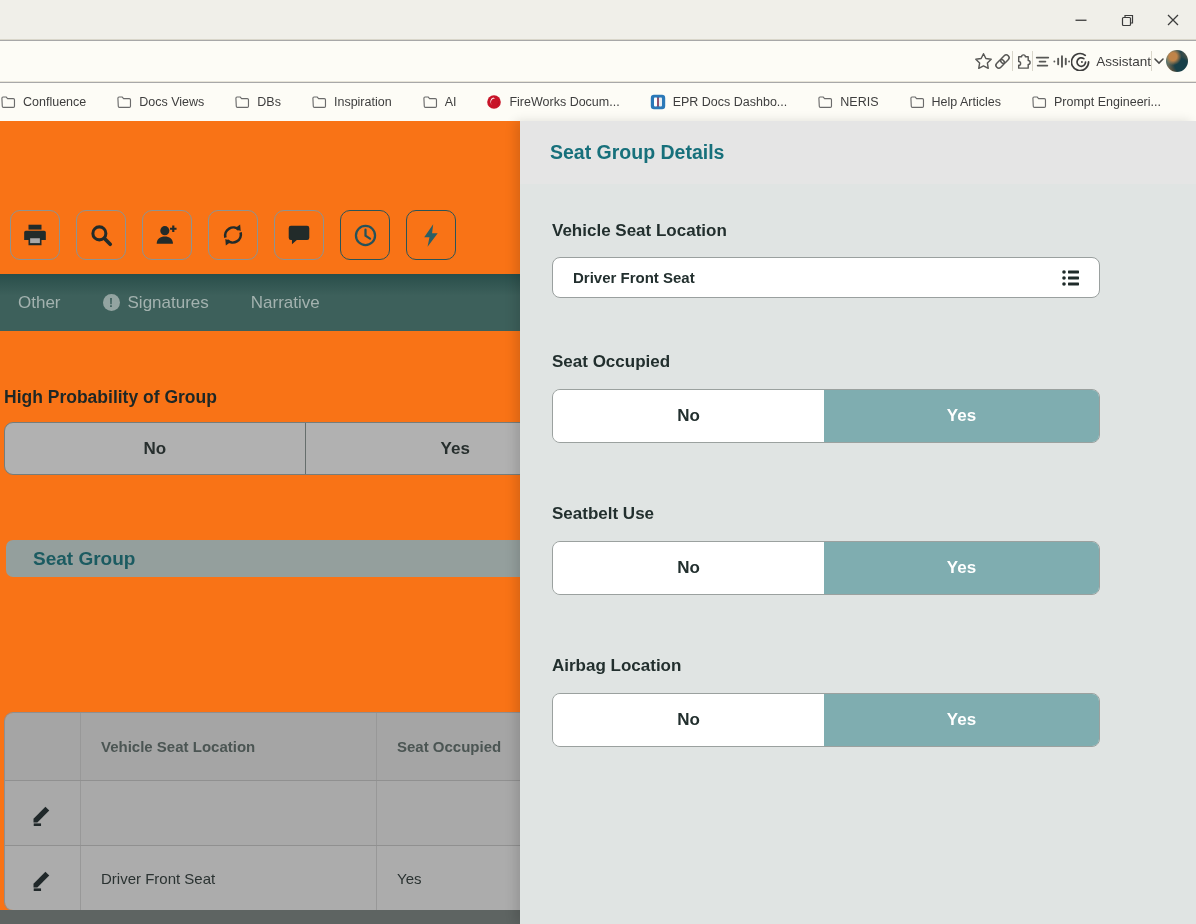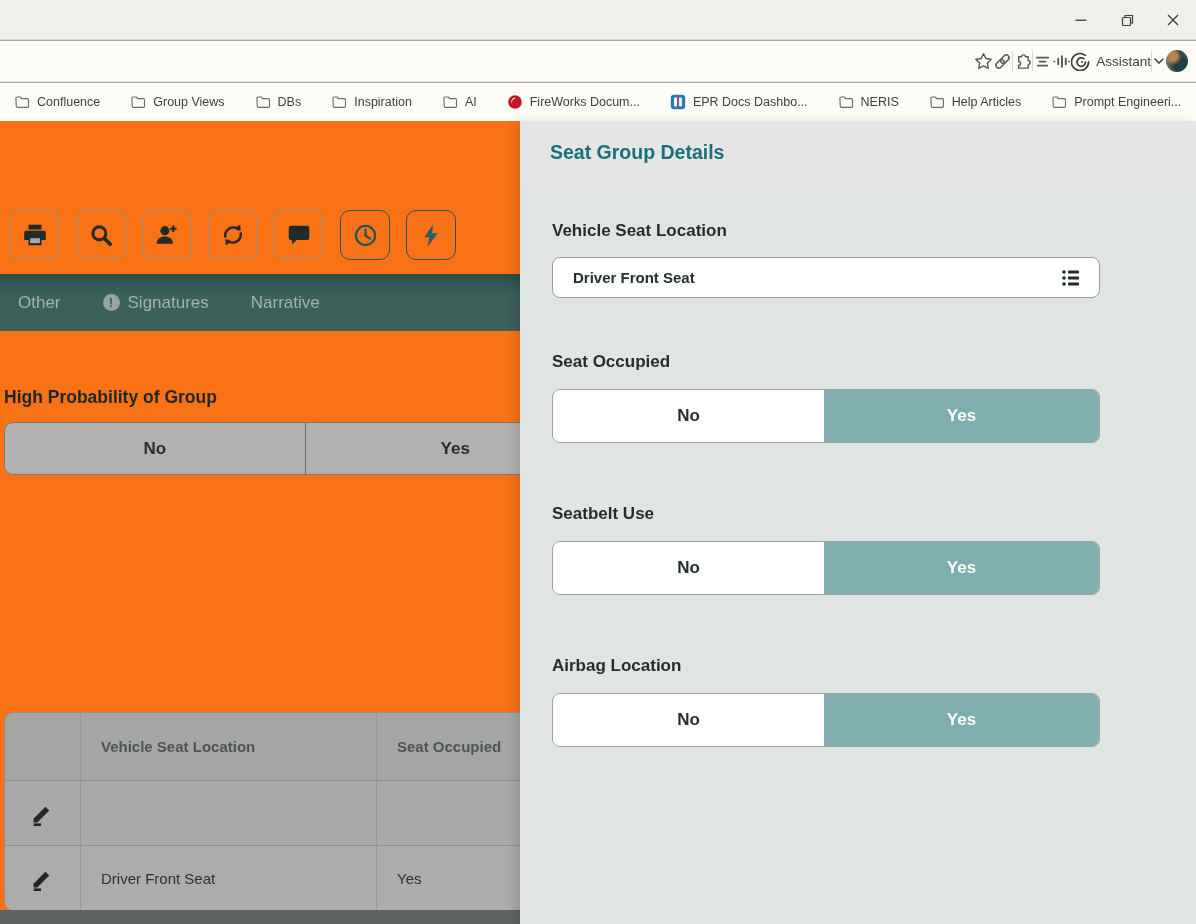--- a/index.html
+++ b/index.html
@@ -12,21 +12,21 @@
   .browser-toolbar { position:absolute; left:0; top:41px; width:1196px; height:41px; background:#fdfcf6; border-bottom:1px solid #e7e4d8; }
   .toolbar-icons { position:absolute; right:8px; top:0; height:100%; display:flex; align-items:center; gap:0; }
   .tb-sep { width:1px; height:20px; background:#d9d6ca; }
   .assistant { display:flex; align-items:center; gap:6px; font-size:13.5px; color:#3d3d3d; }
   .avatar { width:22px; height:22px; border-radius:50%; background:
       radial-gradient(circle at 32% 30%, #c08449 0 18%, transparent 40%),
       radial-gradient(circle at 70% 70%, #174049 0 30%, transparent 60%),
       conic-gradient(from 200deg, #8a5a33, #3e7d86, #22454c, #b5763f, #8a5a33); }
 
   
-  .bookmarks { position:absolute; left:0; top:83px; width:1196px; height:38px; background:#fdfcf6; display:flex; align-items:center; padding-left:14px; gap:30px; }
+  .bookmarks { position:absolute; left:0; top:83px; width:1196px; height:38px; background:#fdfcf6; display:flex; align-items:center; gap:30px; }
   .bookmark { display:flex; align-items:center; gap:7px; font-size:12.5px; color:#3e3e3e; white-space:nowrap; }
 
   
   .left-pane { position:absolute; left:0; top:121px; width:520px; height:803px; background:#f97316; overflow:hidden; }
   .app-btn-row { position:absolute; left:10px; top:89px; display:flex; gap:16px; }
   .app-btn { width:50px; height:50px; border:1.5px solid #8d9391; border-radius:10px; display:flex; align-items:center; justify-content:center; }
   .app-btn.active { border-color:#2a5458; }
   .tab-bar { position:absolute; left:0; top:153px; width:520px; height:57px; background:linear-gradient(#294e4a, #3d605b 38%); display:flex; align-items:center; padding-left:18px; gap:42px; }
   .tab { font-size:17px; color:#a3b2af; display:flex; align-items:center; gap:8px; }
   .warn-dot { width:17px; height:17px; border-radius:50%; background:#93a4a1; color:#3c5e5a; font-size:12px; font-weight:bold; display:flex; align-items:center; justify-content:center; }
@@ -143,21 +143,21 @@
   <span class="bookmark">
     <svg width="16" height="16" viewBox="0 0 21 21" fill="none" stroke="#6b6b6b" stroke-width="1.5">
         <path d="M2.5 5.5A1.5 1.5 0 0 1 4 4h4.2l1.8 2h7.5A1.5 1.5 0 0 1 19 7.5V16a1.5 1.5 0 0 1-1.5 1.5h-13A1.5 1.5 0 0 1 3 16z"></path>
       </svg>
     <span>Confluence</span>
   </span>
   <span class="bookmark">
     <svg width="16" height="16" viewBox="0 0 21 21" fill="none" stroke="#6b6b6b" stroke-width="1.5">
         <path d="M2.5 5.5A1.5 1.5 0 0 1 4 4h4.2l1.8 2h7.5A1.5 1.5 0 0 1 19 7.5V16a1.5 1.5 0 0 1-1.5 1.5h-13A1.5 1.5 0 0 1 3 16z"></path>
       </svg>
-    <span>Group Views</span>
+    <span>Docs Views</span>
   </span>
   <span class="bookmark">
     <svg width="16" height="16" viewBox="0 0 21 21" fill="none" stroke="#6b6b6b" stroke-width="1.5">
         <path d="M2.5 5.5A1.5 1.5 0 0 1 4 4h4.2l1.8 2h7.5A1.5 1.5 0 0 1 19 7.5V16a1.5 1.5 0 0 1-1.5 1.5h-13A1.5 1.5 0 0 1 3 16z"></path>
       </svg>
     <span>DBs</span>
   </span>
   <span class="bookmark">
     <svg width="16" height="16" viewBox="0 0 21 21" fill="none" stroke="#6b6b6b" stroke-width="1.5">
         <path d="M2.5 5.5A1.5 1.5 0 0 1 4 4h4.2l1.8 2h7.5A1.5 1.5 0 0 1 19 7.5V16a1.5 1.5 0 0 1-1.5 1.5h-13A1.5 1.5 0 0 1 3 16z"></path>
@@ -269,20 +269,23 @@
       <span>Narrative</span>
     </span>
   </div>
 
   <div class="injury-label">High Probability of Group</div>
   <div class="injury-toggle">
     <div class="opt">No</div>
     <div class="opt">Yes</div>
   </div>
 
+  <div class="seat-group-bar">
+    <span>Seat Group</span>
+  </div>
 
   <div class="seat-table">
     <div class="tr head">
       <div class="td c-icon"></div>
       <div class="td c-loc">Vehicle Seat Location</div>
       <div class="td c-occ">Seat Occupied</div>
     </div>
     <div class="tr r0">
       <div class="td c-icon">
         <svg width="27" height="27" viewBox="0 0 24 24">

